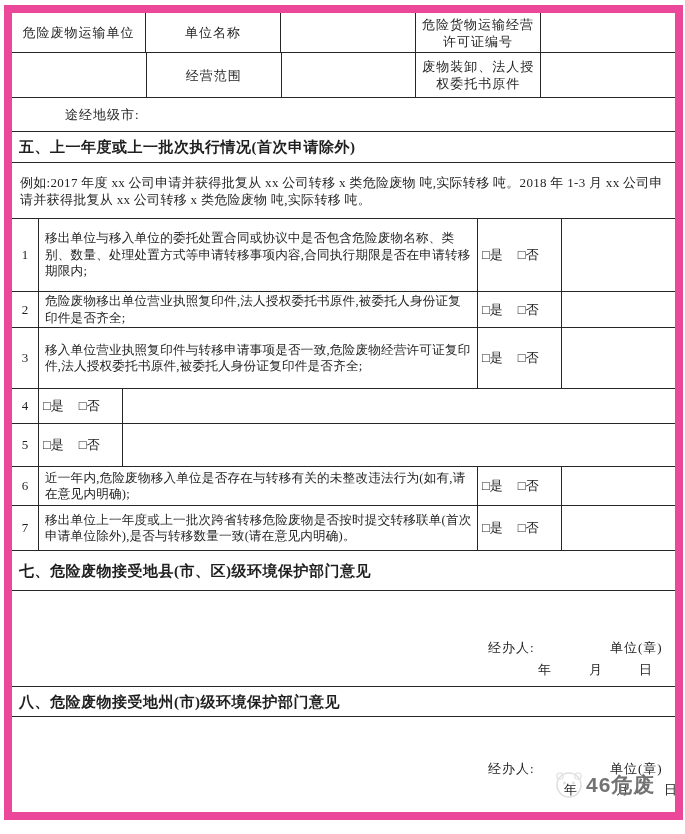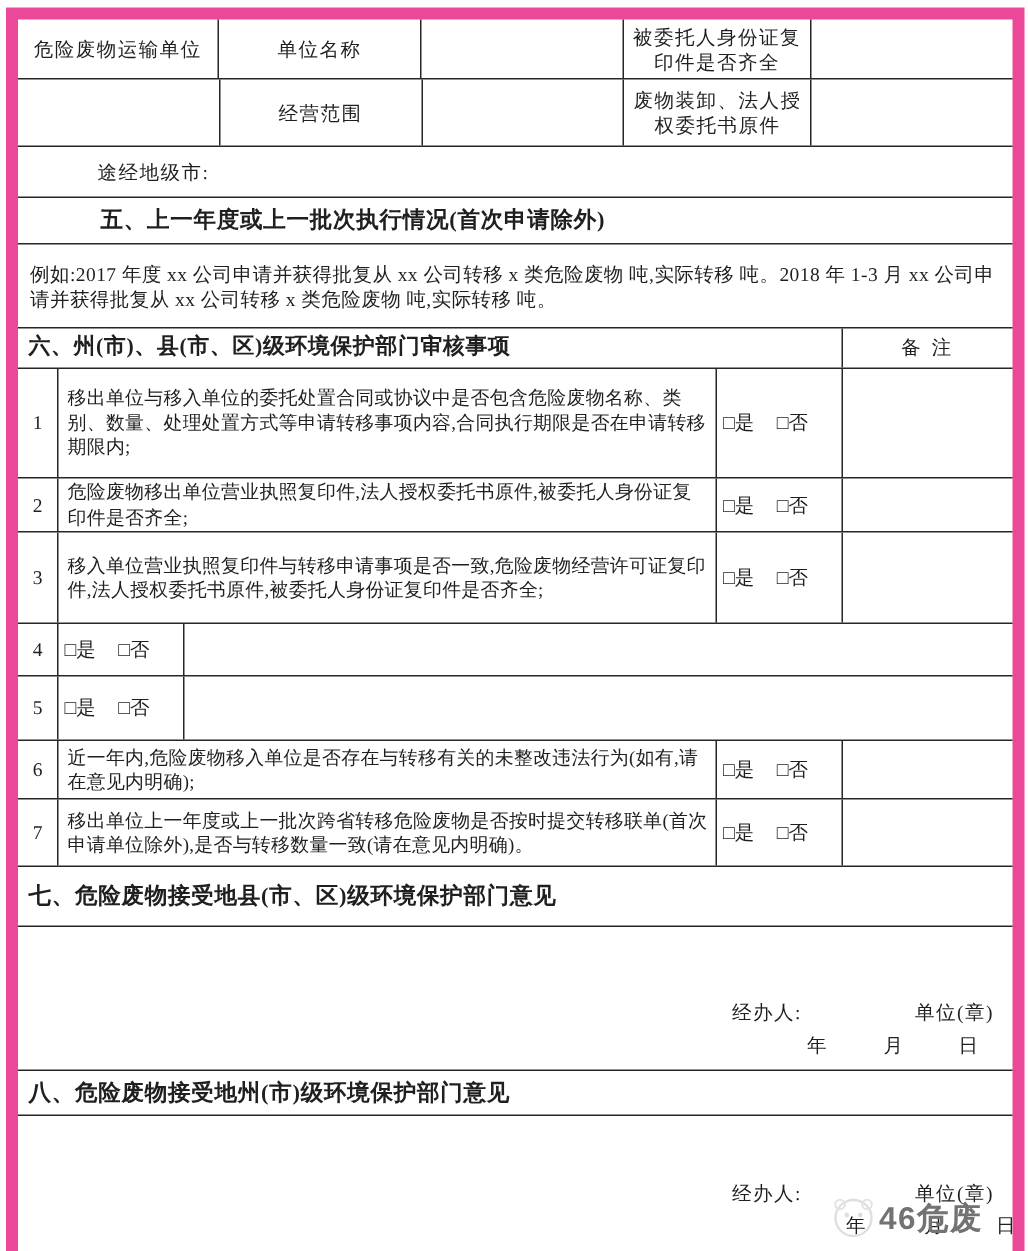--- a/index.html
+++ b/index.html
@@ -44,21 +44,21 @@
   .transit-cell { flex: 1; padding-left: 8px; font-size: 13px; letter-spacing: 1px; }
 
   .sec-header-row { align-items: center; }
   .sec-title {
     font-weight: bold;
     font-size: 15px;
     padding-left: 7px;
     letter-spacing: 0.5px;
     line-height: 1.2;
   }
-  .s5h { height: 31px; padding-left: 48px; }
+  .s5h { height: 31px; }
   .s5ex { height: 56px; }
   .example-text {
     flex: 1;
     padding: 0 8px;
     font-size: 13px;
     line-height: 17px;
     letter-spacing: 0.3px;
   }
   .s6h { height: 27px; }
   .s6h-left { width: 550px; border-right: 1px solid #262626; display: flex; align-items: center; }
@@ -100,21 +100,21 @@
 </head>
 <body>
 
 <div class="page">
   <div class="form">
 
     <div class="row tr1">
       <div class="c tc1 center cell-text">危险废物运输单位</div>
       <div class="c tc2 center cell-text">单位名称</div>
       <div class="c tc3 blank-cell"></div>
-      <div class="c tc4 center cell-text">被委托人身份证复印件是否齐全</div>
+      <div class="c tc4 center cell-text">危险货物运输经营许可证编号</div>
       <div class="c tc5 blank-cell"></div>
     </div>
 
     <div class="row tr2">
       <div class="c tc1 blank-cell"></div>
       <div class="c tc2 center cell-text">经营范围</div>
       <div class="c tc3 blank-cell"></div>
       <div class="c tc4 center cell-text">废物装卸、法人授权委托书原件</div>
       <div class="c tc5 blank-cell"></div>
     </div>
@@ -126,26 +126,20 @@
     <div class="row s5h sec-header-row">
       <div class="c fill">
         <span class="sec-title">五、上一年度或上一批次执行情况(首次申请除外)</span>
       </div>
     </div>
 
     <div class="row s5ex">
       <div class="c example-text">例如:2017 年度 xx 公司申请并获得批复从 xx 公司转移 x 类危险废物 吨,实际转移 吨。2018 年 1-3 月 xx 公司申请并获得批复从 xx 公司转移 x 类危险废物 吨,实际转移 吨。</div>
     </div>
 
-    <div class="row s6h">
-      <div class="s6h-left">
-        <span class="sec-title" style="font-size:14.5px;">六、州(市)、县(市、区)级环境保护部门审核事项</span>
-      </div>
-      <div class="s6h-remark">备  注</div>
-    </div>
 
     <div class="row h-a1">
       <div class="c a-no">1</div>
       <div class="c a-text">移出单位与移入单位的委托处置合同或协议中是否包含危险废物名称、类别、数量、处理处置方式等申请转移事项内容,合同执行期限是否在申请转移期限内;</div>
       <div class="c a-yn">
         <span class="checkbox-opt">□是</span>
         <span class="checkbox-opt">□否</span>
       </div>
       <div class="c a-remark blank-cell"></div>
     </div>

